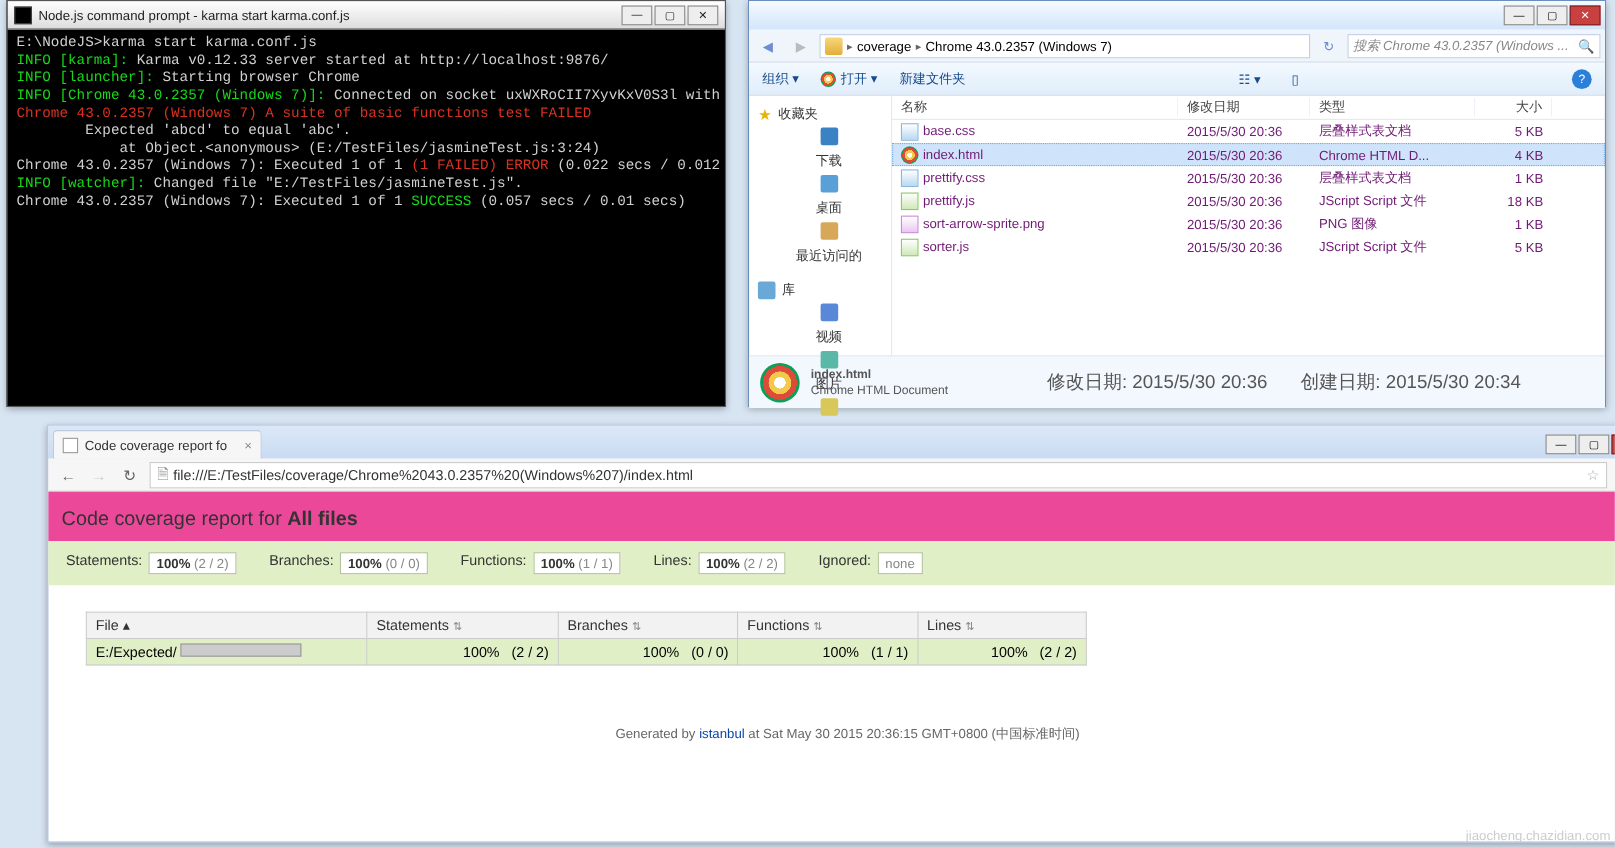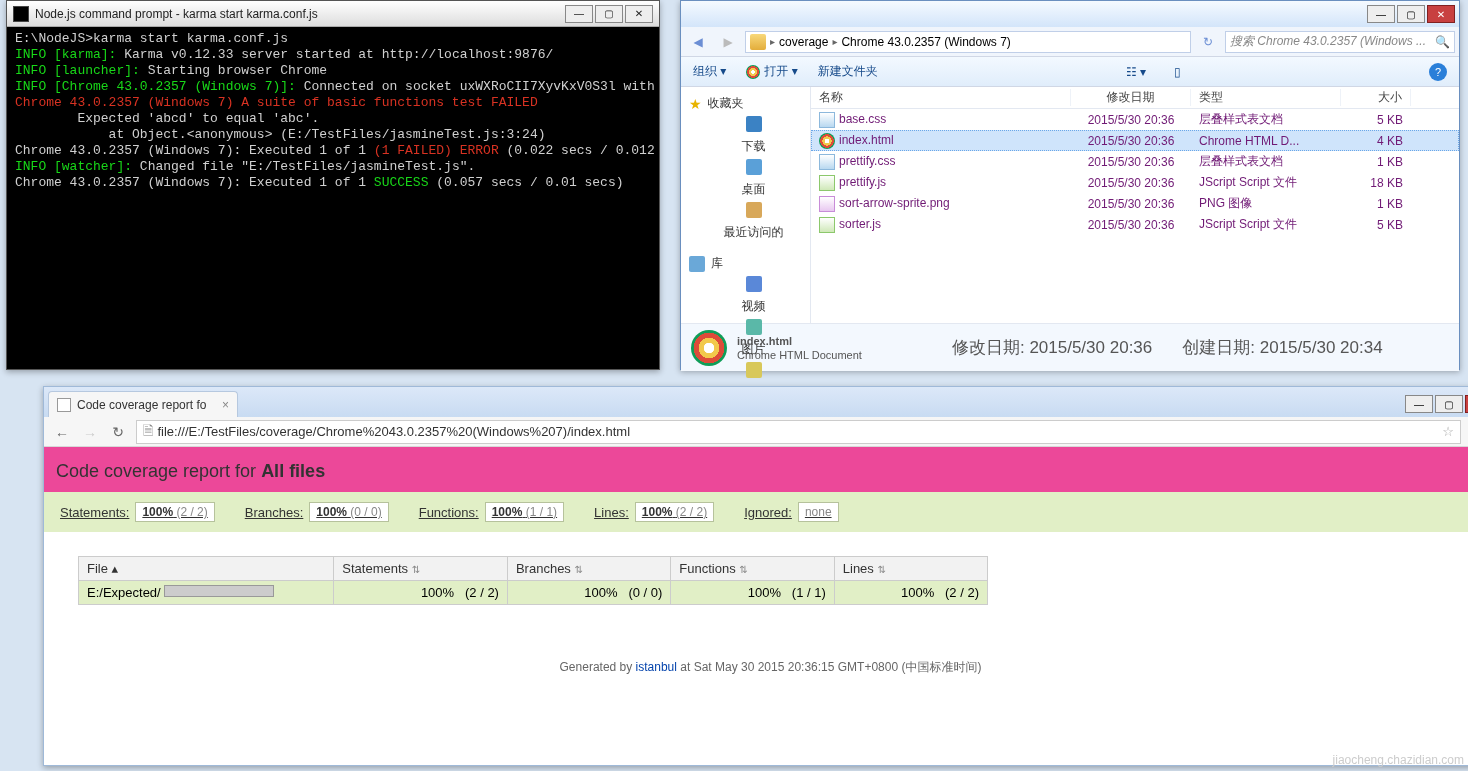--- a/index.html
+++ b/index.html
@@ -30,21 +30,21 @@
 .exp-main { display:flex; height:236px;}
 .sidebar { width:130px; border-right:1px solid #e3e8f1; padding:6px 4px;}
 .sb-group { margin-bottom:10px;}
 .sb-head { display:flex; align-items:center; gap:6px; padding:2px 4px; font-size:12px; color:#333;}
 .sb-item { display:flex; align-items:center; gap:6px; padding:2px 4px 2px 20px; font-size:12px; color:#333;flex-direction:column;}
 .sb-ico { width:16px; height:16px; border-radius:2px; }
 .star { color:#e8b400; font-size:14px;}
 .filearea { flex:1; display:flex; flex-direction:column;}
 .cols { display:flex; border-bottom:1px solid #e3e8f1; height:22px; align-items:center; font-size:12px; color:#444;}
 .cols > div { padding:0 8px; border-right:1px solid #eef2f8;}
-.col-name{width:260px;} .col-date{width:120px;text-align:center;} .col-type{width:150px;} .col-size{width:70px; text-align:right;}
+.col-name{width:260px;} .col-date{width:120px;} .col-type{width:150px;} .col-size{width:70px; text-align:right;}
 .frow { display:flex; height:21px; align-items:center; font-size:12px; color:#701a75;}
 .frow > div { padding:0 8px; }
 .frow.sel { background:#cfe4fb; outline:1px dotted #6aa7e8; outline-offset:-1px;}
 .fico2 { width:16px; height:16px; margin-right:4px; display:inline-block; vertical-align:middle;}
 .css-i{background:linear-gradient(#fff,#b8d8f0);border:1px solid #8cb8dc;}
 .html-i{background:radial-gradient(circle,#fff 20%,#f2c94c 21% 40%,#dd4b39 41% 60%,#0f9d58 61%);border-radius:50%;}
 .js-i{background:linear-gradient(#fff,#cfe8b8);border:1px solid #8cc86c;}
 .png-i{background:linear-gradient(#fff,#e8c8f0);border:1px solid #c88cd8;}
 .details { height:48px; border-top:1px solid #e3e8f1; background:#f3f8fe; display:flex; align-items:center; padding:4px 10px; gap:10px;}
 .details .bigico { width:36px; height:36px; border-radius:50%; background:radial-gradient(circle,#fff 20%,#f2c94c 21% 40%,#dd4b39 41% 60%,#0f9d58 61%);}
@@ -61,21 +61,21 @@
 .chrome-title .wbtns span { width:28px; height:18px; border:1px solid #888; background:#eee; display:flex; align-items:center; justify-content:center; font-size:10px; margin-left:2px;}
 .chrome-title .wbtns span.close { background:#c84040; color:#fff; border-color:#802020;}
 .addr { height:30px; background:#f6f6f6; border-bottom:1px solid #d8d8d8; display:flex; align-items:center; padding:0 8px; gap:8px;}
 .addr .navb { width:20px; height:20px; color:#666; display:flex; align-items:center; justify-content:center; font-size:14px;}
 .urlbox { flex:1; height:24px; border:1px solid #ccc; background:#fff; display:flex; align-items:center; padding:0 6px; font-size:13px; color:#333;}
 .report { padding:0;}
 .rhead { background:#ec4899; padding:14px 12px 10px; }
 .rhead .rt { font-size:18px; color:#333; }
 .rhead .rt b { font-weight:700;}
 .sumrow { background:#e1efc6; padding:10px 16px; display:flex; gap:30px; font-size:13px; color:#333; align-items:center;}
-.metric { display:flex; align-items:center; gap:6px;text-decoration:underline;}
+.metric { display:flex; align-items:flex-start; gap:6px;}
 .metric .val { border:1px solid #b6c29c; background:#fff; padding:2px 6px; font-size:12px;}
 .metric .gray { color:#888;}
 .tablewrap { padding:24px 34px;}
 table.cov { border-collapse:collapse; width:910px; font-size:13px;}
 table.cov th { background:#f2f2f2; border:1px solid #ccc; padding:4px 8px; text-align:left; font-weight:400; color:#333;}
 table.cov th .sort { color:#888; font-size:10px;}
 table.cov td { border:1px solid #ccc; padding:4px 8px; background:#e1efc6;}
 table.cov td.r { text-align:right;}
 .bar { display:inline-block; width:110px; height:12px; background:#ccc; border:1px solid #999;}
 .foot { text-align:center; color:#666; font-size:12px; padding:30px 0;}

